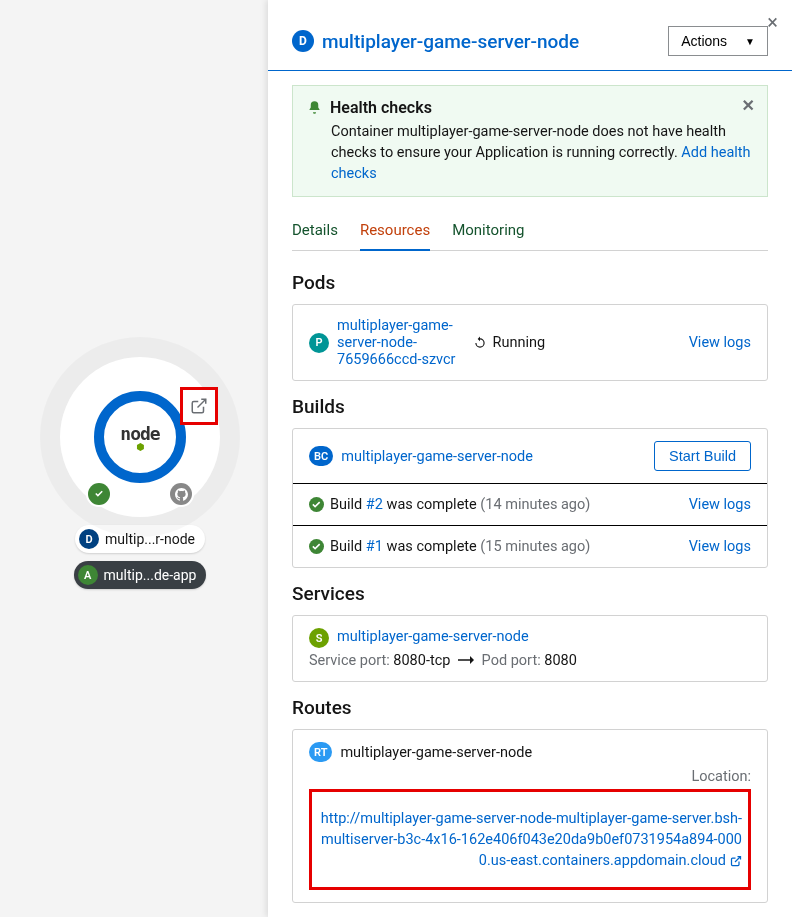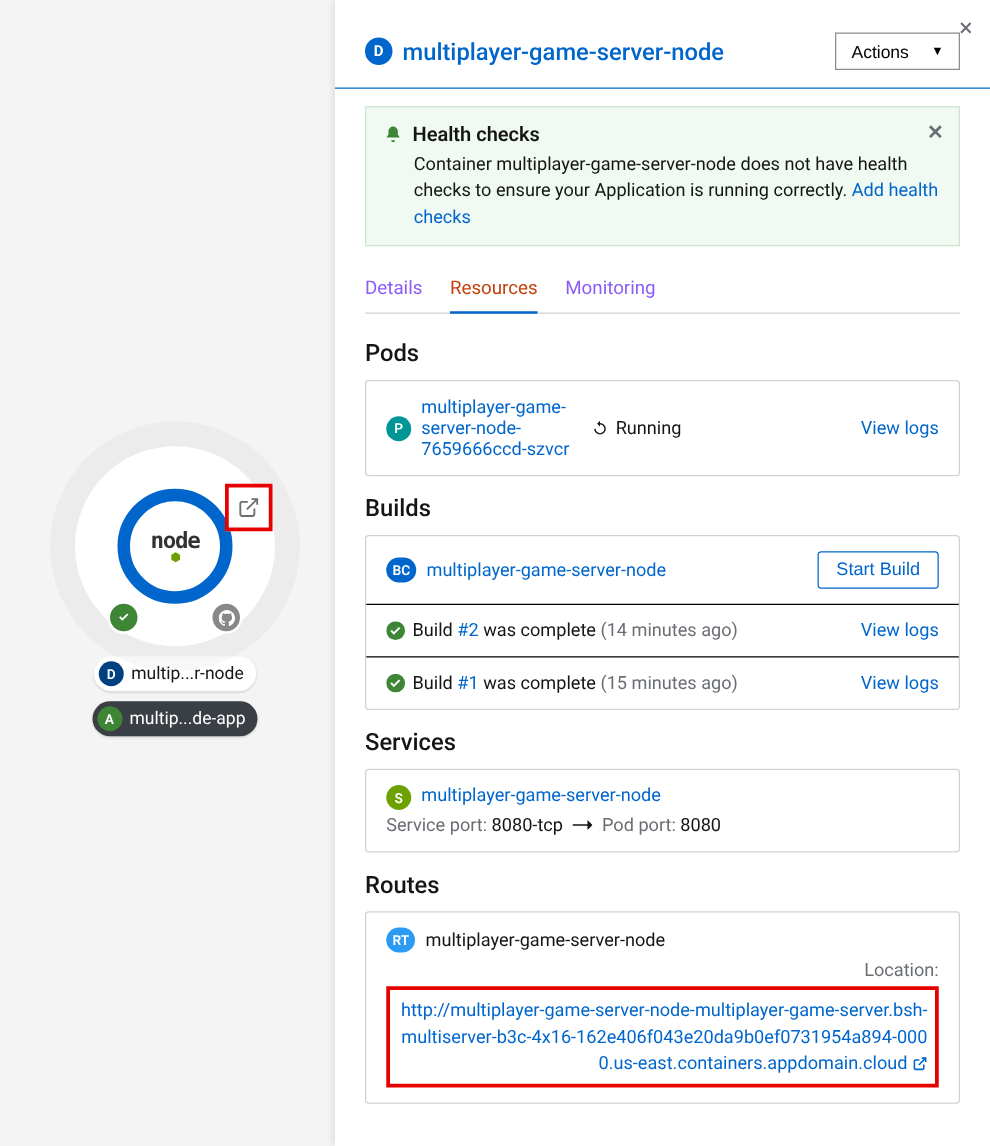--- a/index.html
+++ b/index.html
@@ -35,21 +35,21 @@
 .panel-body { padding:14px 24px 30px 24px; }
 
 .alert { background:#f0faf2; border:1px solid #cce5cc; padding:12px 14px 12px 14px; position:relative; margin-bottom:16px;}
 .alert-row1 { display:flex; align-items:center; gap:8px; font-weight:600; }
 .bell-icon { color:#3e8635; }
 .alert-close { position:absolute; top:10px; right:12px; color:#6a6e73; font-size:16px; font-weight:bold; cursor:pointer;}
 .alert-body { margin-left:24px; font-size:14.5px; color:#151515; margin-top:4px; line-height:1.45;}
 .link { color:#0066cc; cursor:pointer; }
 
 .tabs { display:flex; gap:22px; border-bottom:1px solid #d2d2d2; margin-bottom:20px; }
-.tab { padding:8px 0 10px 0; font-size:15px; color:#8b5cf6; cursor:pointer; }
+.tab { padding:8px 0 10px 0; font-size:15px; color:#14532d; cursor:pointer; }
 .tab.active { color:#c2410c; border-bottom:2px solid #0066cc; margin-bottom:-1px; font-weight:400;}
 
 .section-title { font-size:19px; font-weight:500; margin:14px 0 10px 0; }
 
 .card { border:1px solid #d2d2d2; border-radius:3px; background:#fff; }
 .row { padding:12px 16px; display:flex; align-items:flex-start; gap:8px; font-size:14.5px; }
 .row.between { justify-content:space-between; align-items:center; }
 .row .name { color:#0066cc; word-break:break-word; }
 .row-border { border-top:1px solid #000000; }
 
@@ -63,21 +63,21 @@
 .spin-icon { font-size:13px; }
 .check-icon { color:#3e8635; width:15px; height:15px; }
 
 .btn-outline { border:1px solid #0066cc; color:#0066cc; background:#fff; padding:6px 14px; font-size:14.5px; cursor:pointer; border-radius:3px;}
 
 .muted { color:#6a6e73; }
 .svc-body { padding:0 16px 12px 16px; font-size:14.5px; }
 .arrow { margin:0 4px; }
 
 .route-card { padding:12px 16px; font-size:14.5px;text-align:right; }
-.route-loc-hl { border:3px solid #e60000; padding:6px 6px; margin-top:4px;}
+.route-loc-hl { border:3px solid #e60000; padding:16px 6px; margin-top:4px;}
 .route-url { color:#0066cc; word-break:break-all; line-height:1.45;}
 .ext-icon { color:#0066cc; margin-left:4px; }
 </style>
 </head>
 <body>
 
 <div class="canvas">
   <div class="topo-node">
     <div class="outer-circle">
       <div class="ring">

